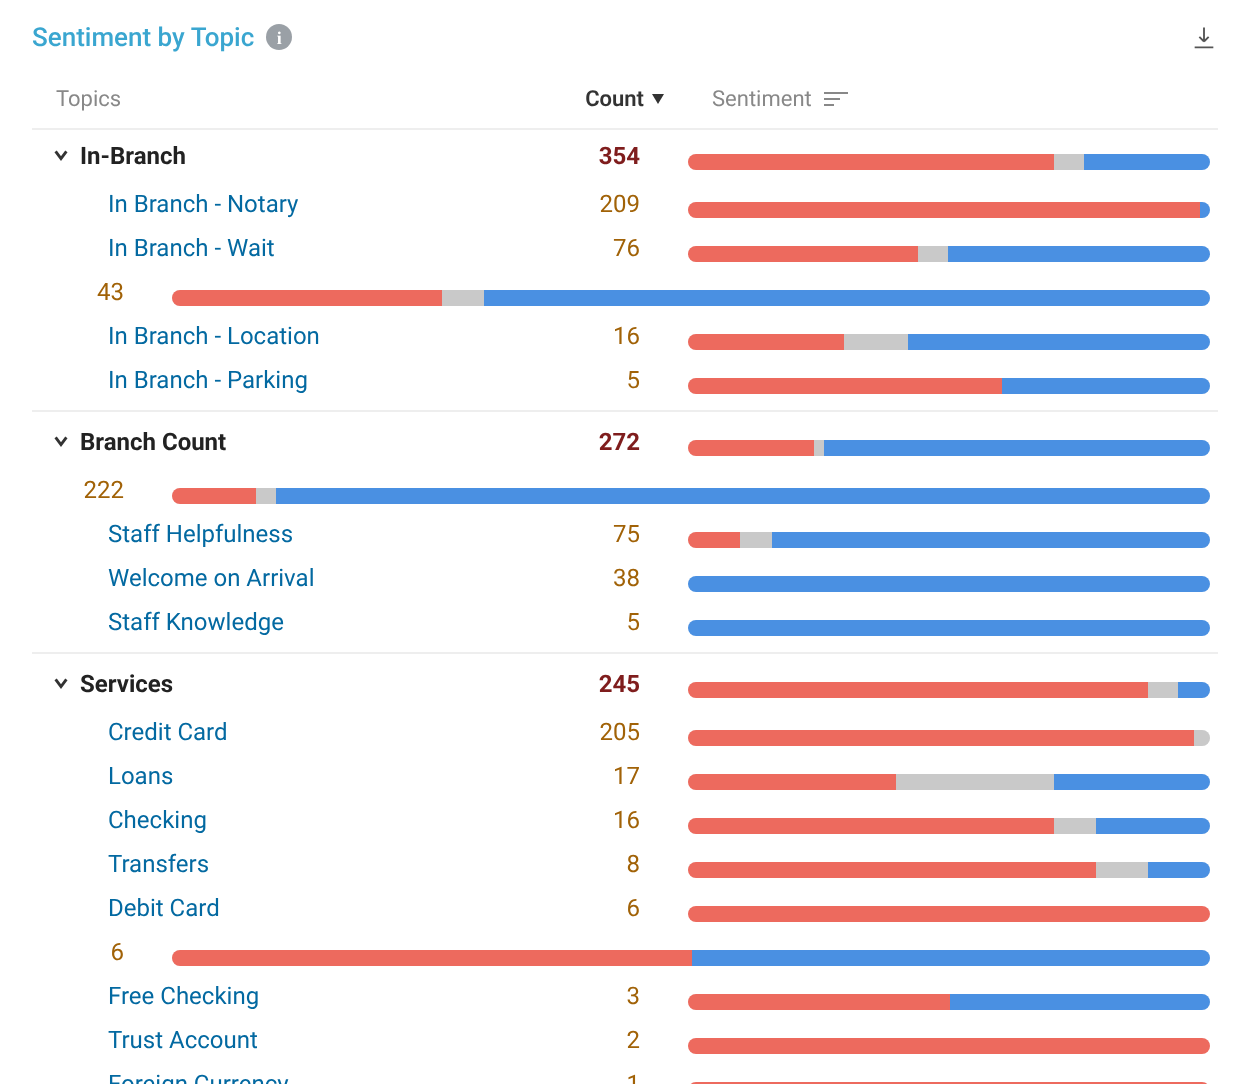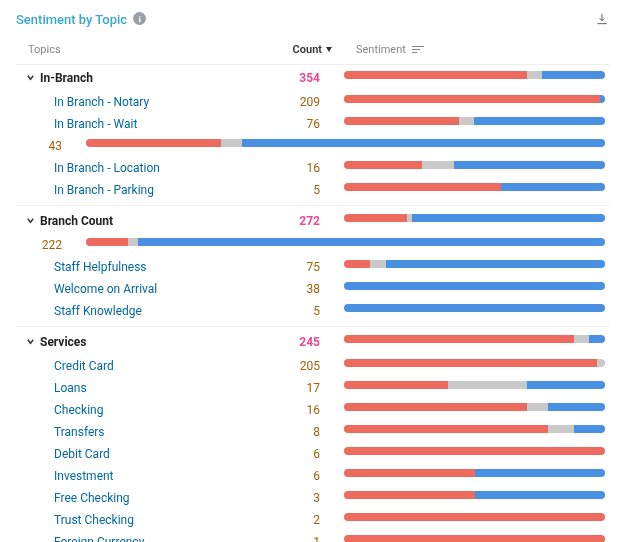--- a/index.html
+++ b/index.html
@@ -19,30 +19,30 @@
   .cols-header { display:flex; align-items:flex-end; padding: 6px 0 8px 12px; color:#888; font-size:11px;
     border-bottom: 1px solid #eee; }
   .col-topic { width: 246px; }
   .col-count { width: 58px; text-align:right; font-weight:600; color:#333; display:flex;
     justify-content:flex-end; align-items:center; gap:4px; }
   .col-count .tri { width:0;height:0;border-left:3.5px solid transparent;border-right:3.5px solid transparent;border-top:5px solid #333; }
   .col-sent { padding-left: 24px; display:flex; align-items:center; gap:6px; color:#888;}
   .sort-icon { display:inline-block; }
   .sort-icon span { display:block; height:1.5px; background:#888; margin:1.5px 0; }
   .sort-icon span:nth-child(1){width:12px;} .sort-icon span:nth-child(2){width:8px;} .sort-icon span:nth-child(3){width:5px;}
-  .row { display:flex; align-items:flex-start; padding: 4px 0 4px 0; }
+  .row { display:flex; align-items:flex-end; padding: 4px 0 4px 0; }
   .grp-row { border-top: 1px solid #eee; padding-top:6px; padding-bottom:6px; }
   .grp-row:first-of-type { border-top:none; }
   .topic-cell { width: 258px; display:flex; align-items:center; font-size:12px; }
   .grp .topic-cell { font-weight:700; color:#222; }
   .child .topic-cell { padding-left: 38px; color:#0369a1; }
   .chev { width:16px; text-align:center; margin-left: 6px; margin-right: 2px; }
   .chev svg { width:9px; height:9px; }
   .count-cell { width: 46px; text-align:right; font-size:12px; color:#a16207; }
-  .grp .count-cell { font-weight:700; color:#ec4899; }
+  .grp .count-cell { font-weight:700; color:#7f1d1d; }
   .bar-cell { flex:1; padding-left: 24px; padding-right: 4px; }
   .bar { height:8px; border-radius:4px; background:#eee; display:flex; overflow:hidden; width:100%; }
   .bar .neg { background:#ED6A5E; }
   .bar .neu { background:#C9C9C9; }
   .bar .pos { background:#4A90E2; }
   .group-block { border-bottom: 1px solid #eee; padding-bottom:4px; margin-bottom:2px; }
 </style>
 </head>
 <body>
 
@@ -297,23 +297,20 @@
       <div class="count-cell">6</div>
       <div class="bar-cell">
           <div class="bar">
     <div class="neg" style="width:100%"></div>
     <div class="neu" style="width:0%"></div>
     <div class="pos" style="width:0%"></div>
   </div>
         </div>
     </div>
     <div class="row child">
-      <div class="topic-cell">
-          <span>Investment</span>
-        </div>
       <div class="count-cell">6</div>
       <div class="bar-cell">
           <div class="bar">
     <div class="neg" style="width:50%"></div>
     <div class="neu" style="width:0%"></div>
     <div class="pos" style="width:50%"></div>
   </div>
         </div>
     </div>
     <div class="row child">
@@ -324,21 +321,21 @@
       <div class="bar-cell">
           <div class="bar">
     <div class="neg" style="width:50%"></div>
     <div class="neu" style="width:0%"></div>
     <div class="pos" style="width:50%"></div>
   </div>
         </div>
     </div>
     <div class="row child">
       <div class="topic-cell">
-          <span>Trust Checking</span>
+          <span>Trust Account</span>
         </div>
       <div class="count-cell">2</div>
       <div class="bar-cell">
           <div class="bar">
     <div class="neg" style="width:100%"></div>
     <div class="neu" style="width:0%"></div>
     <div class="pos" style="width:0%"></div>
   </div>
         </div>
     </div>

